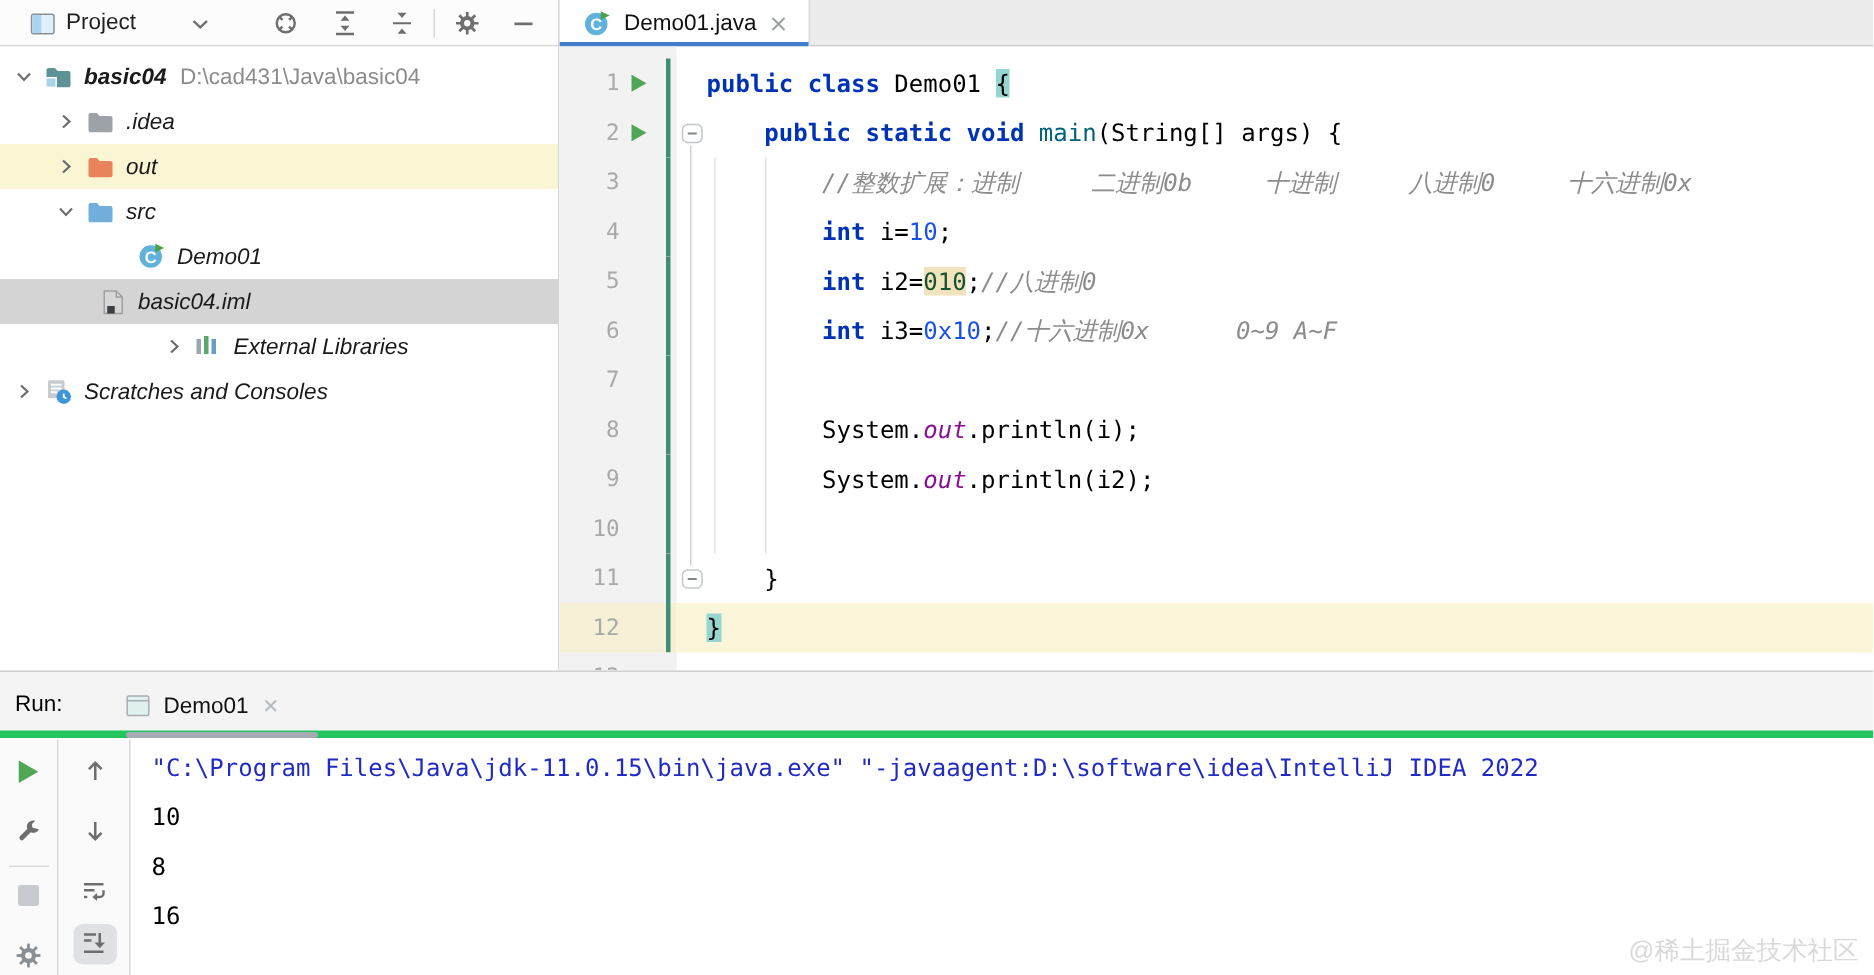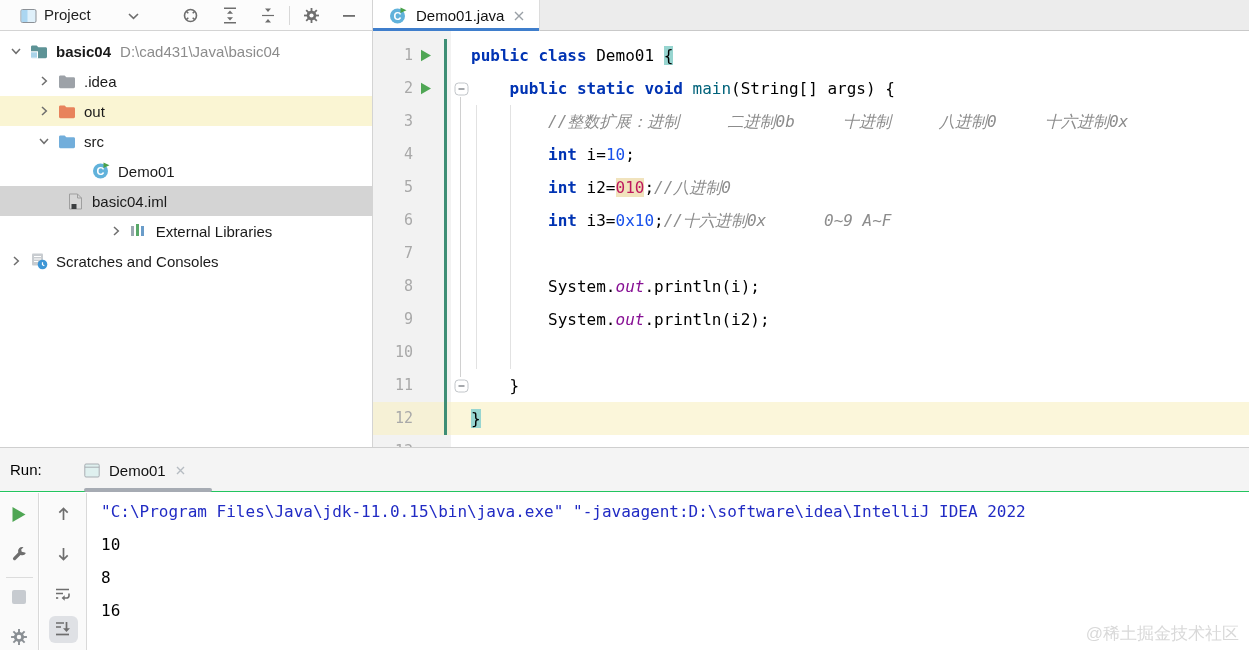--- a/index.html
+++ b/index.html
@@ -42,21 +42,21 @@
   
   .tree { position:absolute; left:0; top:31px; width:372px; height:416px; background:#fff; overflow:hidden; }
   .trow {
     position:absolute; left:0; right:0; height:30px;
     display:flex; align-items:center; cursor:pointer; white-space:nowrap;
   }
   .trow.sel  { background:#d4d4d4; }
   .trow.mark { background:#faf5d3; }
   .chev { width:16px; margin-right:6px; flex:none; display:flex; justify-content:center; }
   .ticon { width:18px; margin-right:8px; flex:none; display:flex; justify-content:center; }
-  .tlabel { color:#1a1a1a; }
+  .tlabel { color:#1a1a1a;font-style:italic; }
   .tlabel.bold { font-weight:bold; }
   .tpath { color:#8c8c8c; margin-left:9px; }
   .lvl0 { padding-left:8px; } .lvl1 { padding-left:36px; }
   .lvl1f { padding-left:66px; } .lvl2f { padding-left:92px; }
 
   
   .code-area {
     position:absolute; left:373px; top:31px; right:0; height:416px;
     background:#fff; overflow:hidden;
   }
@@ -71,30 +71,30 @@
   .lnum { width:40px; flex:none; text-align:right;
           font:15px/33px "DejaVu Sans Mono","Liberation Mono",monospace; color:#a9a9a9; }
   .runslot { width:26px; flex:none; display:flex; align-items:center; justify-content:center; cursor:pointer; }
   .vcs { position:absolute; right:4px; top:0; bottom:0; width:3px; }
   .vcs.on { background:#3e8e75; }
   .foldslot { width:20px; flex:none; display:flex; align-items:center; justify-content:center; cursor:pointer; }
   .ctext { font:16px/33px "DejaVu Sans Mono","Liberation Mono",monospace; white-space:pre; color:#000; }
   .tk-kw  { color:#0033b3;font-weight:bold; }
   .tk-pl  { color:#000000; }
   .tk-num { color:#1750eb; }
-  .tk-numhl { color:#be185d; background:#f1e3bd; }
+  .tk-numhl { color:#14532d; background:#f1e3bd; }
   .tk-cmt { color:#8c8c8c; font-style:italic; }
   .tk-fld { color:#871094; font-style:italic; }
   .tk-mth { color:#00627a; }
   .tk-brhl { color:#000; background:#97d5d0; }
 
   
   .run-header {
     position:absolute; left:0; top:447px; right:0; height:45px;
-    background:#f4f4f4; border-top:1px solid #cfcfcf; border-bottom:1px solid #22c55e;
+    background:#f4f4f4; border-top:1px solid #cfcfcf; border-bottom:5px solid #22c55e;
   }
   .run-label { position:absolute; left:10px; top:0; line-height:44px; color:#000; }
   .run-tab { position:absolute; left:84px; top:0; height:44px;
              display:flex; align-items:center; gap:9px; cursor:pointer; }
   .run-tab-underline { position:absolute; left:84px; top:40px; width:128px; height:4px;
                        background:#a6abb3; border-radius:2px; }
   .rt-col1 { position:absolute; left:0; top:493px; width:39px; bottom:0;
              background:#fafafa; border-right:1px solid #d9d9d9; }
   .rt-col2 { position:absolute; left:40px; top:493px; width:47px; bottom:0;
              background:#fafafa; border-right:1px solid #d9d9d9; }

